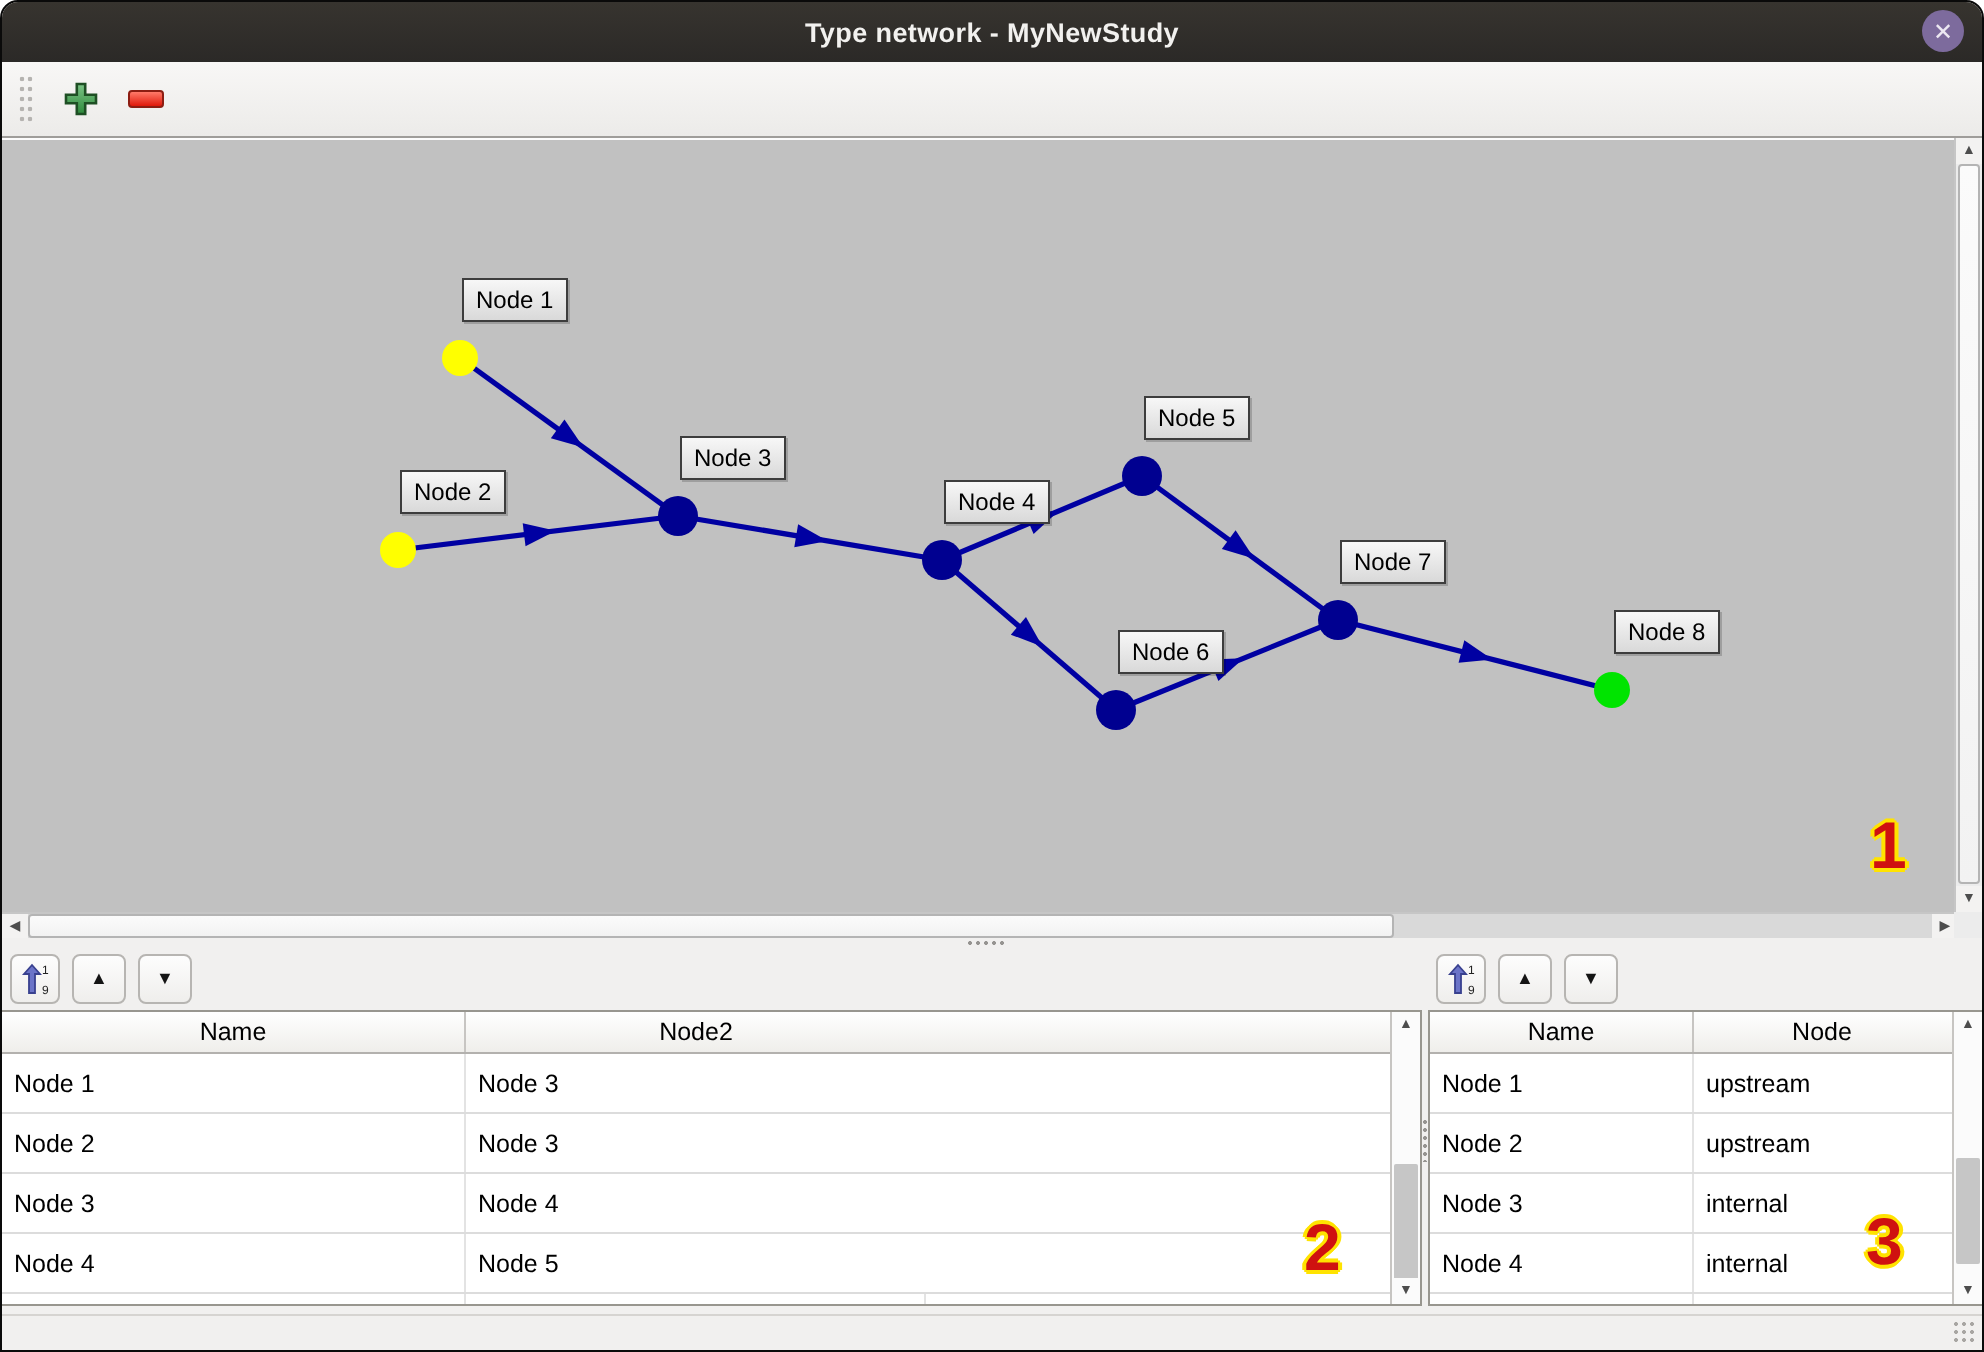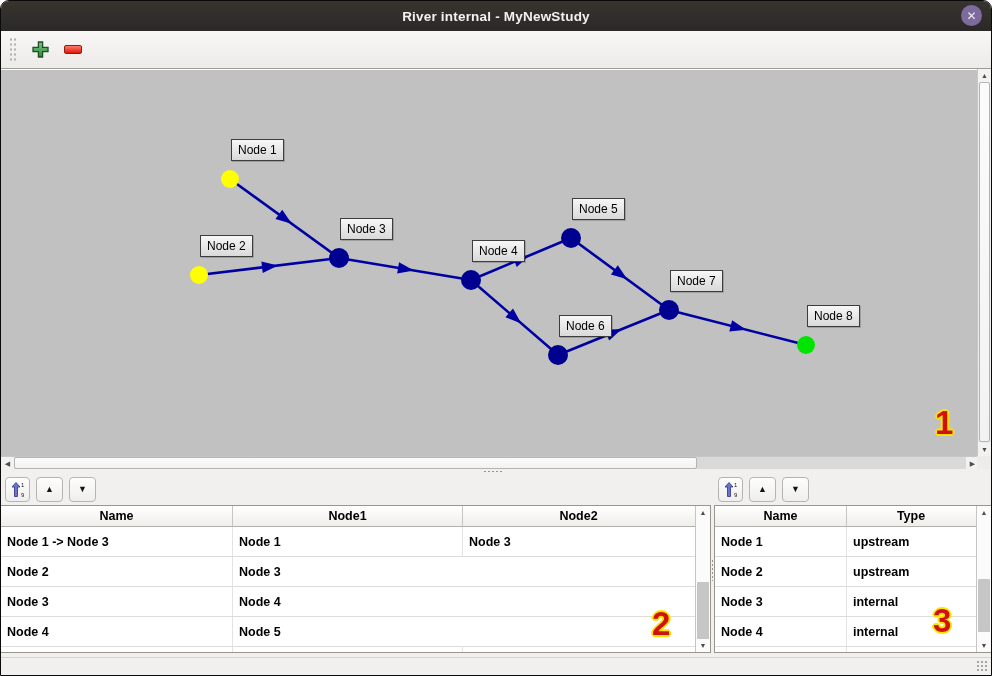--- a/index.html
+++ b/index.html
@@ -97,21 +97,21 @@
     height:25px; min-width:27px; padding:0 6px;
     border:1px solid #b7b5b2; border-radius:4px;
     background:linear-gradient(#fdfdfd,#efeeec);
     display:flex; align-items:center; justify-content:center;
     font-size:9px; color:#141414; cursor:pointer;
   }
   .btn-sort{ min-width:25px; padding:0 2px; }
 
   .table-wrap{
     flex:0 0 148px; height:148px; display:flex; background:#fff;
-    border:1px solid #98968f; border-left:none; overflow:hidden;font-weight:bold;
+    border:1px solid #98968f; border-left:none; overflow:hidden;
   }
   .pane-right .table-wrap{ border-left:1px solid #98968f; border-right:none; }
   .tgrid{ flex:1; overflow:hidden; }
   .thead{
     display:grid; height:21px;
     background:linear-gradient(#ffffff,#efeeeb);
     border-bottom:1px solid #b3b1ae;
   }
   .th{
     display:flex; align-items:center; justify-content:center;
@@ -147,21 +147,21 @@
     text-shadow:-2px 0 0 #ffe300, 2px 0 0 #ffe300, 0 -2px 0 #ffe300, 0 2px 0 #ffe300,
                 -1px -1px 0 #ffe300, 1px -1px 0 #ffe300, -1px 1px 0 #ffe300, 1px 1px 0 #ffe300;
   }
 </style>
 </head>
 <body>
 
 <div class="window">
 
   <div class="titlebar">
-    <span class="title">River internal - MyNewStudy</span>
+    <span class="title">Type network - MyNewStudy</span>
     <div class="close-btn">
       <span>✕</span>
     </div>
   </div>
 
   <div class="toolbar">
     <div class="grip-v"></div>
     <div class="tb-btn">
       <svg width="17" height="17" viewBox="0 0 17 17">
         <defs>
@@ -247,25 +247,23 @@
             <span>▲</span>
           </div>
         <div class="btn">
             <span>▼</span>
           </div>
       </div>
       <div class="table-wrap">
         <div class="tgrid">
             <div class="thead cols-left">
               <div class="th">Name</div>
-              <div class="th">Node1</div>
               <div class="th">Node2</div>
             </div>
             <div class="tr cols-left">
-              <div class="td">Node 1 -&gt; Node 3</div>
               <div class="td">Node 1</div>
               <div class="td">Node 3</div>
             </div>
             <div class="tr cols-left">
               <div class="td">Node 2</div>
               <div class="td">Node 3</div>
             </div>
             <div class="tr cols-left">
               <div class="td">Node 3</div>
               <div class="td">Node 4</div>
@@ -309,21 +307,21 @@
             <span>▲</span>
           </div>
         <div class="btn">
             <span>▼</span>
           </div>
       </div>
       <div class="table-wrap">
         <div class="tgrid">
             <div class="thead cols-right">
               <div class="th">Name</div>
-              <div class="th">Type</div>
+              <div class="th">Node</div>
             </div>
             <div class="tr cols-right">
               <div class="td">Node 1</div>
               <div class="td">upstream</div>
             </div>
             <div class="tr cols-right">
               <div class="td">Node 2</div>
               <div class="td">upstream</div>
             </div>
             <div class="tr cols-right">

